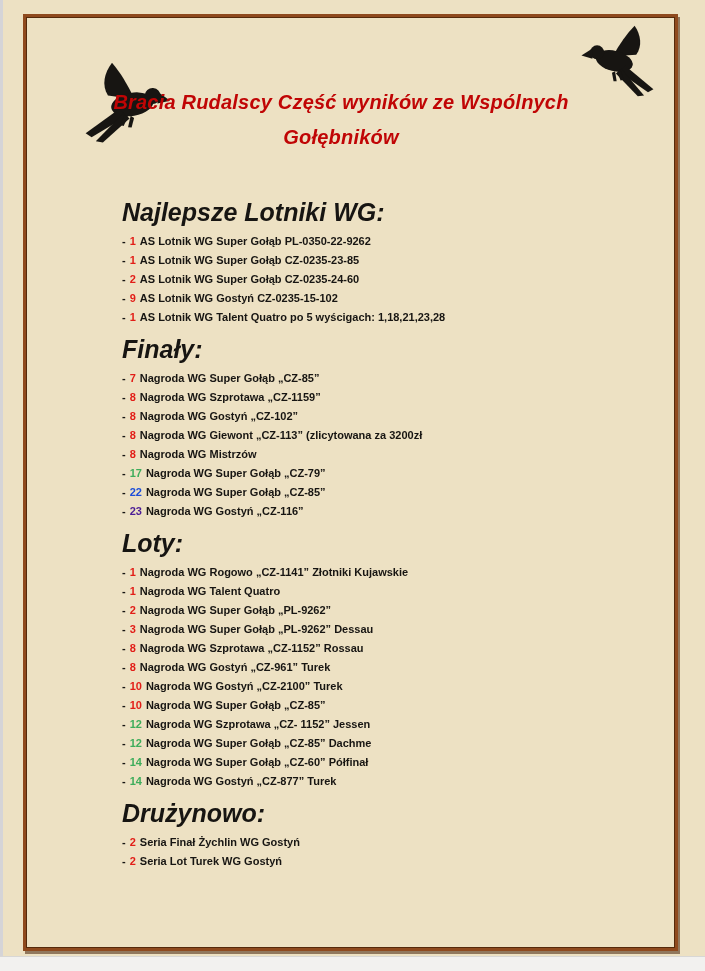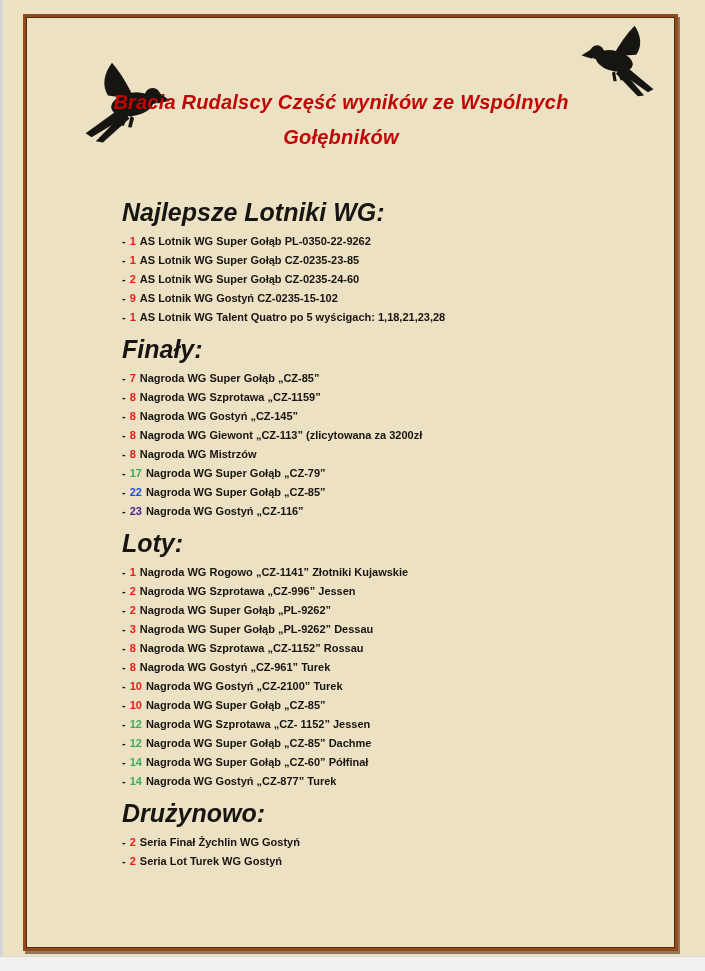--- a/index.html
+++ b/index.html
@@ -143,41 +143,41 @@
 </div>
   </section>
 
   <section class="result-section">
     <h2 class="section-heading">Finały:</h2>
     <div class="items">
   <div class="item"><span class="bullet">-</span><span class="num" style="color: rgb(226, 29, 23);">7</span><span class="txt">Nagroda WG Super Gołąb „CZ-85”</span></div>
 
   <div class="item"><span class="bullet">-</span><span class="num" style="color: rgb(226, 29, 23);">8</span><span class="txt">Nagroda WG Szprotawa „CZ-1159”</span></div>
 
-  <div class="item"><span class="bullet">-</span><span class="num" style="color: rgb(226, 29, 23);">8</span><span class="txt">Nagroda WG Gostyń „CZ-145”</span></div>
+  <div class="item"><span class="bullet">-</span><span class="num" style="color: rgb(226, 29, 23);">8</span><span class="txt">Nagroda WG Gostyń „CZ-102”</span></div>
 
   <div class="item"><span class="bullet">-</span><span class="num" style="color: rgb(226, 29, 23);">8</span><span class="txt">Nagroda WG Giewont „CZ-113” (zlicytowana za 3200zł</span></div>
 
   <div class="item"><span class="bullet">-</span><span class="num" style="color: rgb(226, 29, 23);">8</span><span class="txt">Nagroda WG Mistrzów</span></div>
 
   <div class="item"><span class="bullet">-</span><span class="num" style="color: rgb(62, 173, 91);">17</span><span class="txt">Nagroda WG Super Gołąb „CZ-79”</span></div>
 
   <div class="item"><span class="bullet">-</span><span class="num" style="color: #1d4ed8;">22</span><span class="txt">Nagroda WG Super Gołąb „CZ-85”</span></div>
 
   <div class="item"><span class="bullet">-</span><span class="num" style="color: #4c1d95;">23</span><span class="txt">Nagroda WG Gostyń „CZ-116”</span></div>
 </div>
   </section>
 
   <section class="result-section">
     <h2 class="section-heading">Loty:</h2>
     <div class="items">
   <div class="item"><span class="bullet">-</span><span class="num" style="color: rgb(226, 29, 23);">1</span><span class="txt">Nagroda WG Rogowo „CZ-1141” Złotniki Kujawskie</span></div>
 
-
-  <div class="item"><span class="bullet">-</span><span class="num" style="color: rgb(226, 29, 23);">2</span><span class="txt">Nagroda WG Szprotawa „CZ-996” Jessen</span></div>
+  <div class="item"><span class="bullet">-</span><span class="num" style="color: rgb(226, 29, 23);">1</span><span class="txt">Nagroda WG Talent Quatro</span></div>
+
 
   <div class="item"><span class="bullet">-</span><span class="num" style="color: rgb(226, 29, 23);">2</span><span class="txt">Nagroda WG Super Gołąb „PL-9262”</span></div>
 
   <div class="item"><span class="bullet">-</span><span class="num" style="color: rgb(226, 29, 23);">3</span><span class="txt">Nagroda WG Super Gołąb „PL-9262” Dessau</span></div>
 
   <div class="item"><span class="bullet">-</span><span class="num" style="color: rgb(226, 29, 23);">8</span><span class="txt">Nagroda WG Szprotawa „CZ-1152” Rossau</span></div>
 
   <div class="item"><span class="bullet">-</span><span class="num" style="color: rgb(226, 29, 23);">8</span><span class="txt">Nagroda WG Gostyń „CZ-961” Turek</span></div>
 
   <div class="item"><span class="bullet">-</span><span class="num" style="color: rgb(226, 29, 23);">10</span><span class="txt">Nagroda WG Gostyń „CZ-2100” Turek</span></div>

